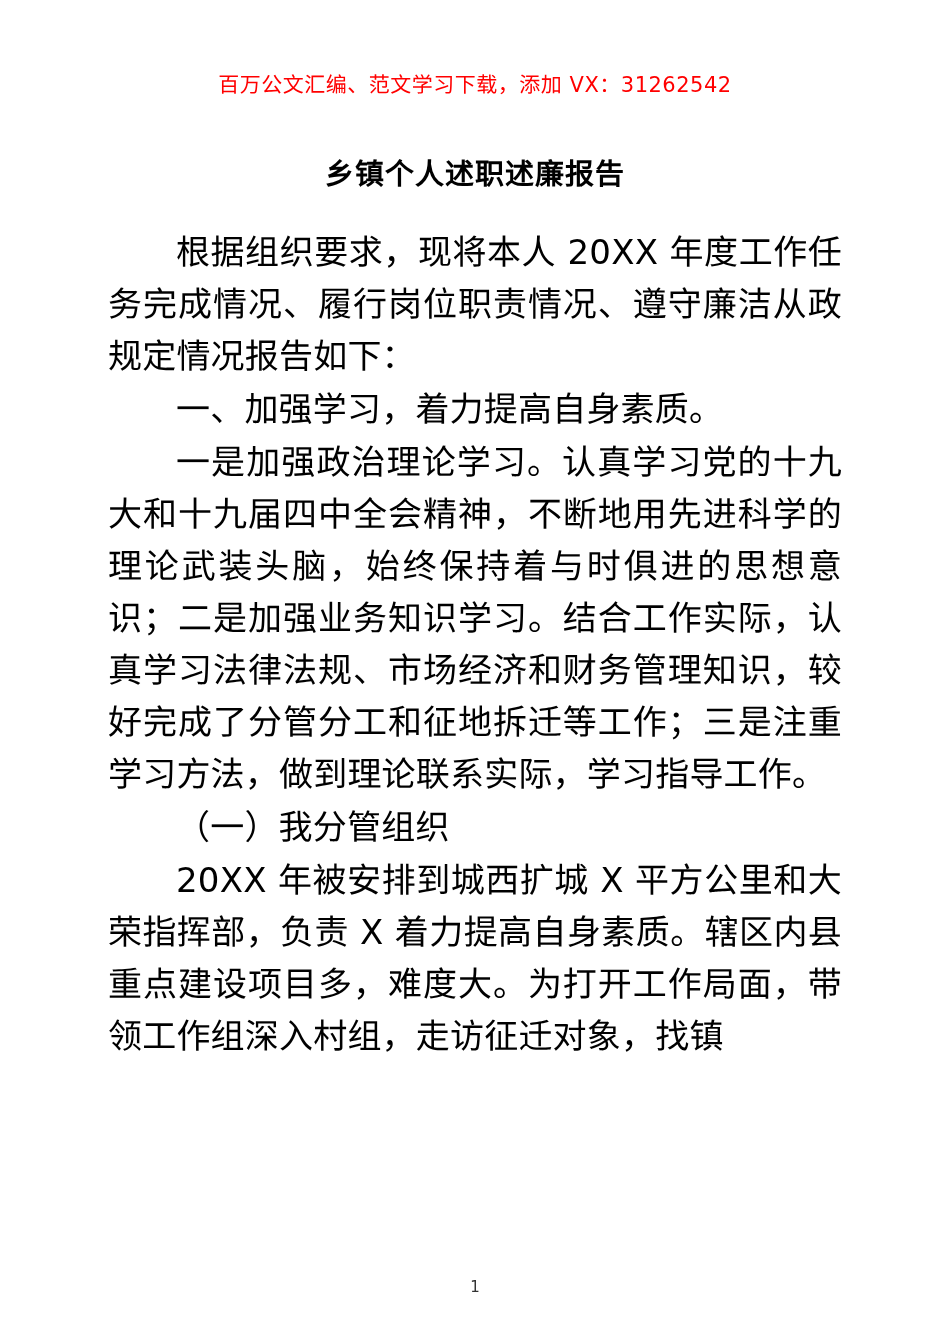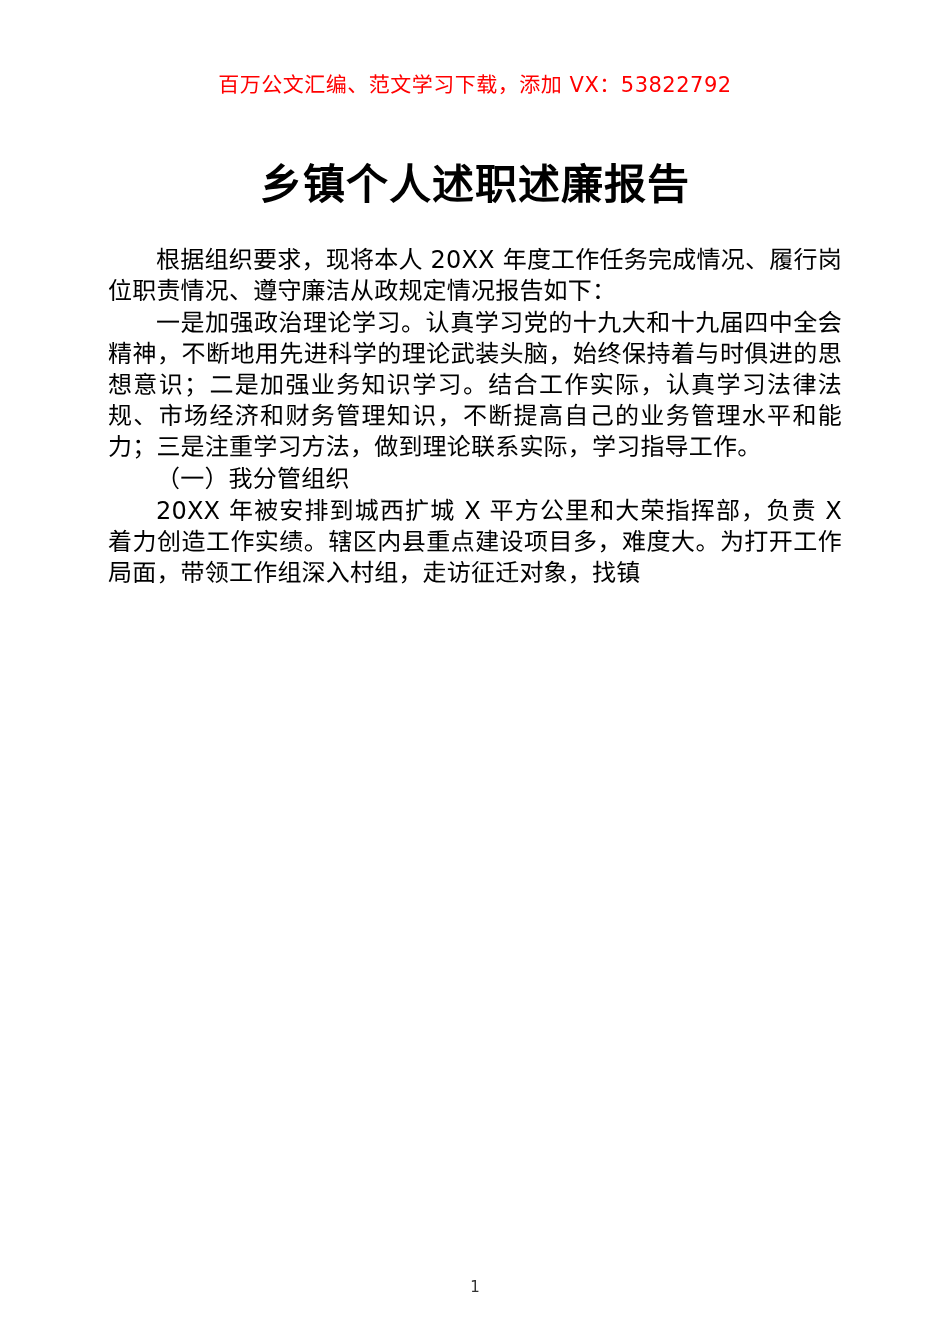--- a/index.html
+++ b/index.html
@@ -26,33 +26,33 @@
     text-align: center;
     color: #ff0000;
     font-size: 21px;
     letter-spacing: 0.5px;
     padding-top: 68px;
     white-space: nowrap;
     font-family: "DejaVu Sans", "Liberation Sans", sans-serif;
   }
   .doc-title {
     text-align: center;
-    font-size: 42px;
+    font-size: 29px;
     font-weight: bold;
     letter-spacing: 1px;
     margin-top: 52px;
     margin-bottom: 0;
     color: #000;
   }
   .body-text {
     margin-top: 34px;
   }
   .para {
-    font-size: 24px;
-    line-height: 31px;
+    font-size: 34px;
+    line-height: 52px;
     text-align: justify;
     text-justify: inter-ideograph;
     margin: 0 0 1px 0;
     letter-spacing: 0.2px;
   }
   .indent {
     text-indent: 2em;
   }
   .page-number {
     position: absolute;
@@ -62,26 +62,27 @@
     text-align: center;
     font-size: 15px;
     color: #333;
   }
 </style>
 </head>
 <body>
 
 <div class="page">
 
-  <div class="ad-banner">百万公文汇编、范文学习下载，添加 VX：53822792</div>
+  <div class="ad-banner">百万公文汇编、范文学习下载，添加 VX：31262542</div>
 
   <h1 class="doc-title">乡镇个人述职述廉报告</h1>
 
   <div class="body-text">
     <p class="para indent">根据组织要求，现将本人 20XX 年度工作任务完成情况、履行岗位职责情况、遵守廉洁从政规定情况报告如下：</p>
-    <p class="para indent">一是加强政治理论学习。认真学习党的十九大和十九届四中全会精神，不断地用先进科学的理论武装头脑，始终保持着与时俱进的思想意识；二是加强业务知识学习。结合工作实际，认真学习法律法规、市场经济和财务管理知识，不断提高自己的业务管理水平和能力；三是注重学习方法，做到理论联系实际，学习指导工作。</p>
+    <p class="para indent">一、加强学习，着力提高自身素质。</p>
+    <p class="para indent">一是加强政治理论学习。认真学习党的十九大和十九届四中全会精神，不断地用先进科学的理论武装头脑，始终保持着与时俱进的思想意识；二是加强业务知识学习。结合工作实际，认真学习法律法规、市场经济和财务管理知识，较好完成了分管分工和征地拆迁等工作；三是注重学习方法，做到理论联系实际，学习指导工作。</p>
     <p class="para indent">（一）我分管组织</p>
-    <p class="para indent">20XX 年被安排到城西扩城 X 平方公里和大荣指挥部，负责 X 着力创造工作实绩。辖区内县重点建设项目多，难度大。为打开工作局面，带领工作组深入村组，走访征迁对象，找镇</p>
+    <p class="para indent">20XX 年被安排到城西扩城 X 平方公里和大荣指挥部，负责 X 着力提高自身素质。辖区内县重点建设项目多，难度大。为打开工作局面，带领工作组深入村组，走访征迁对象，找镇</p>
   </div>
 
   <div class="page-number">1</div>
 
 </div>
 
 </body></html>

